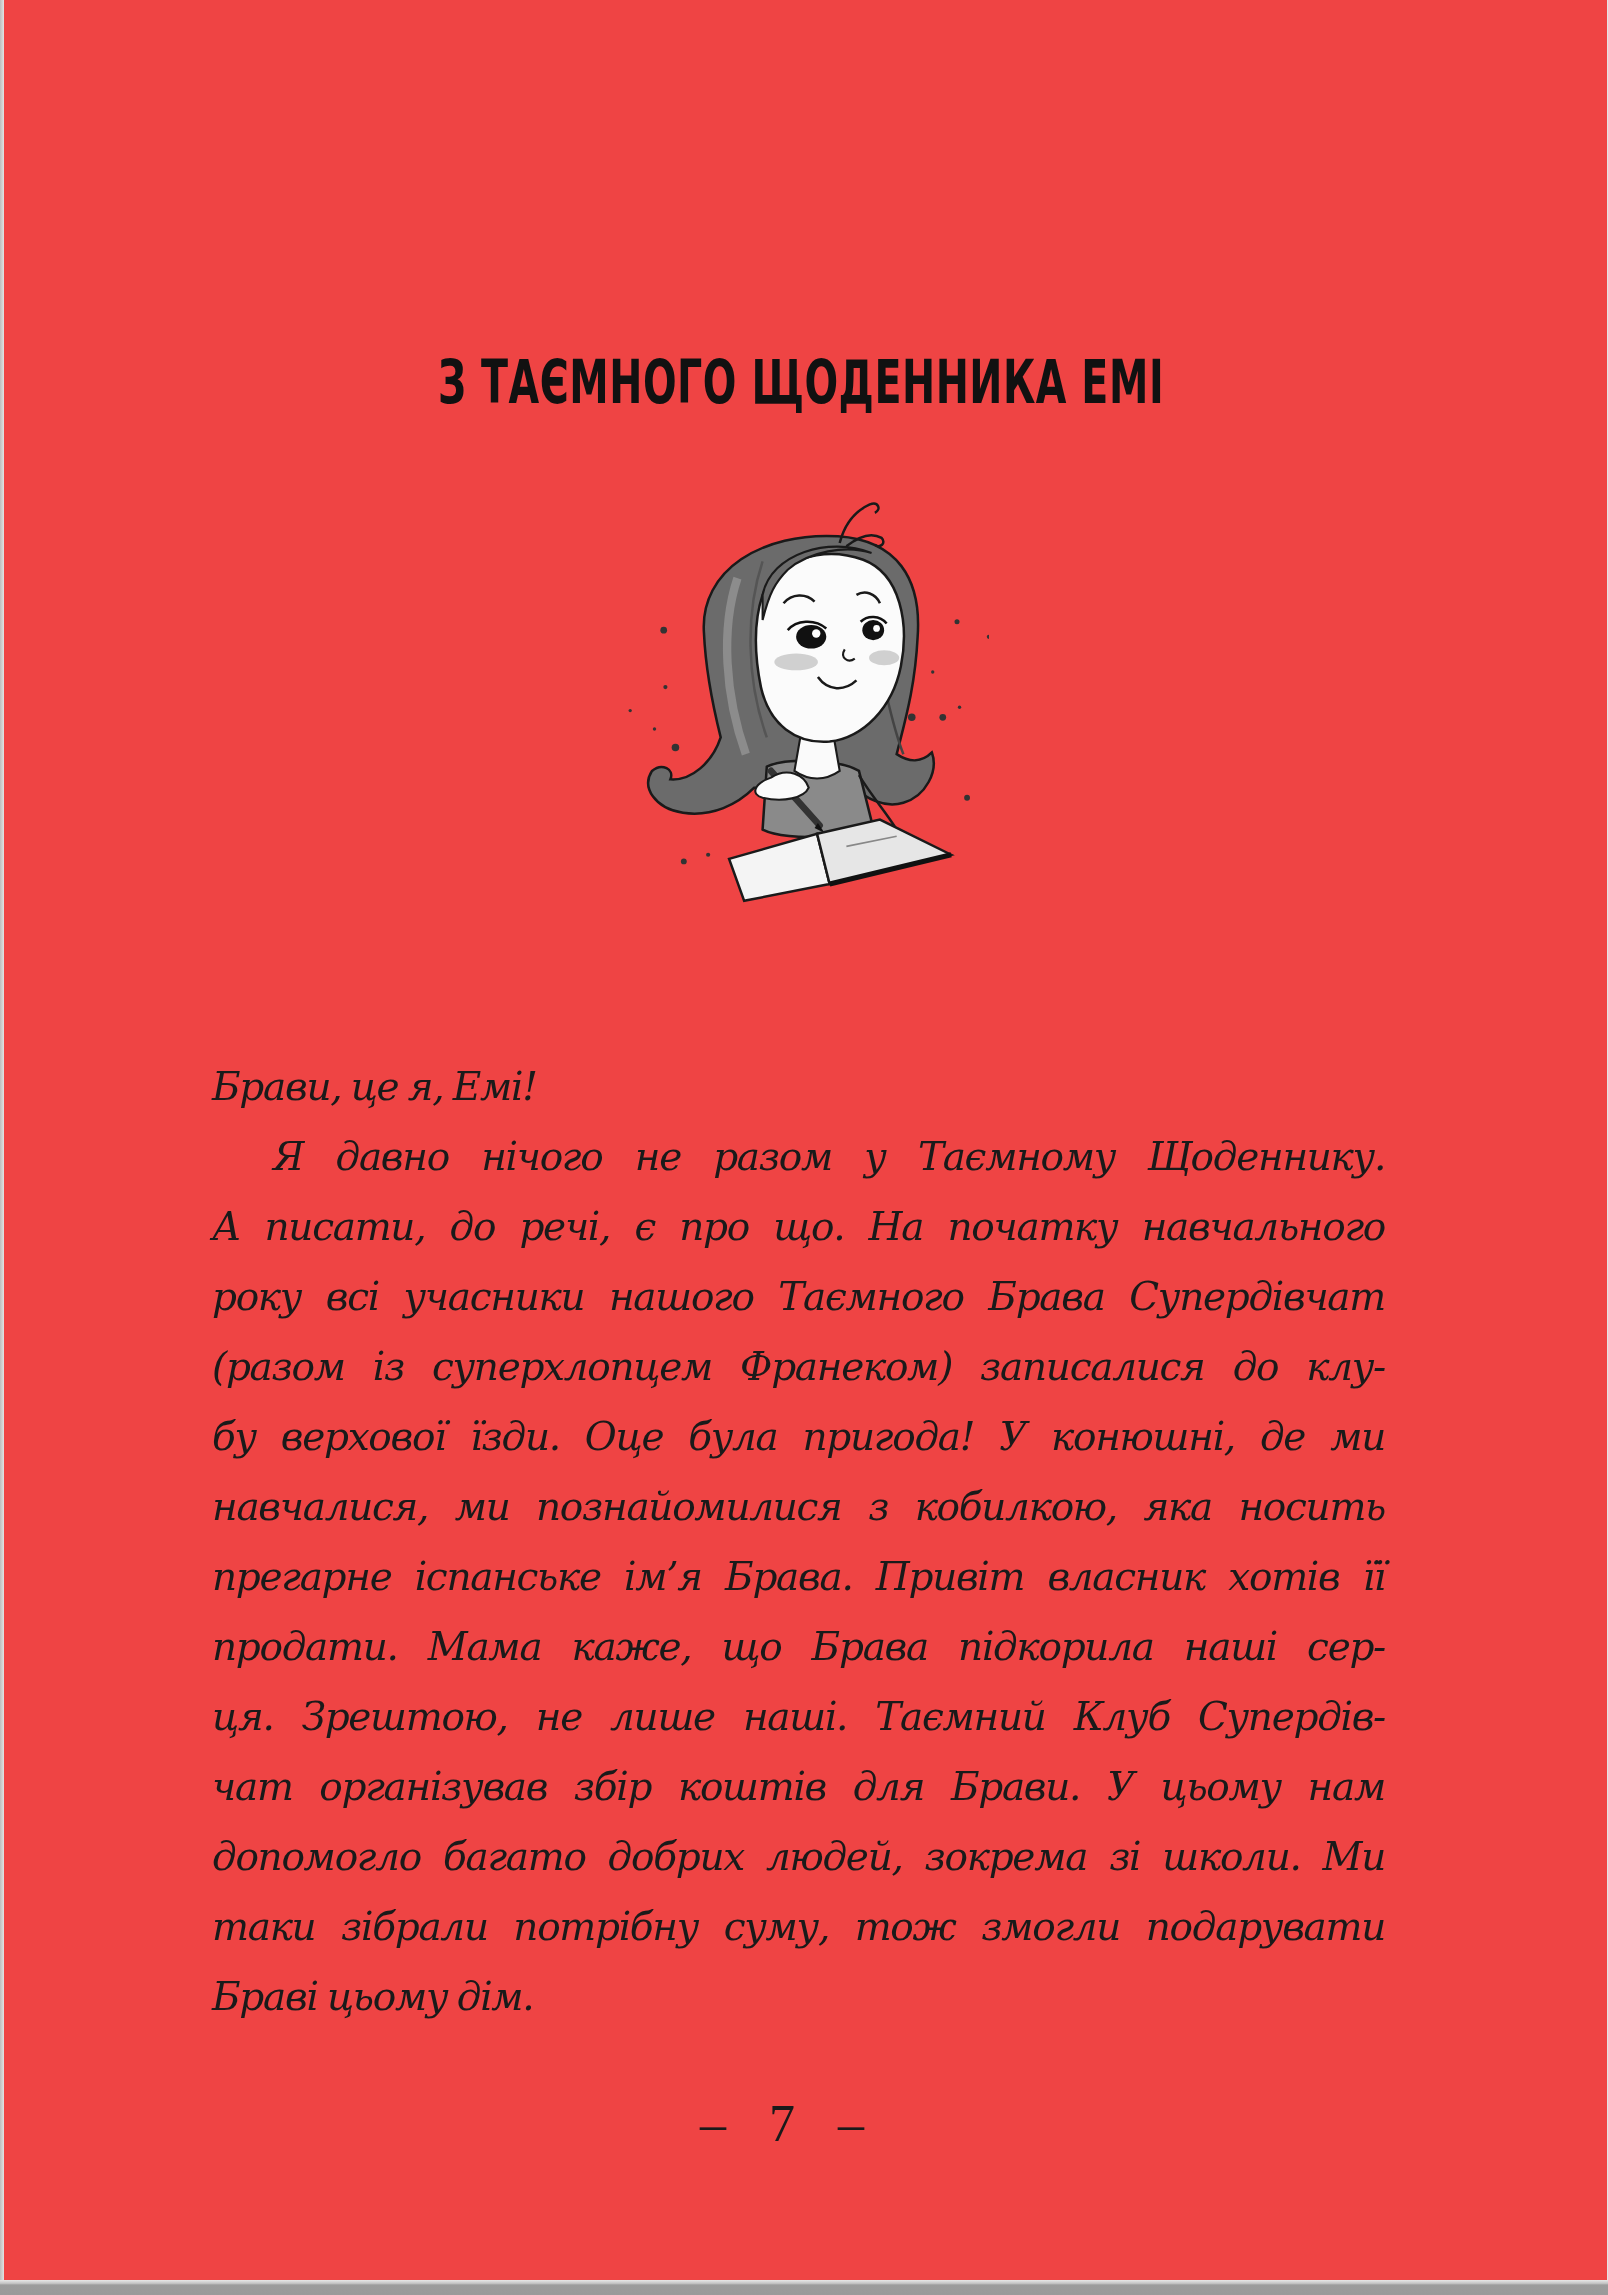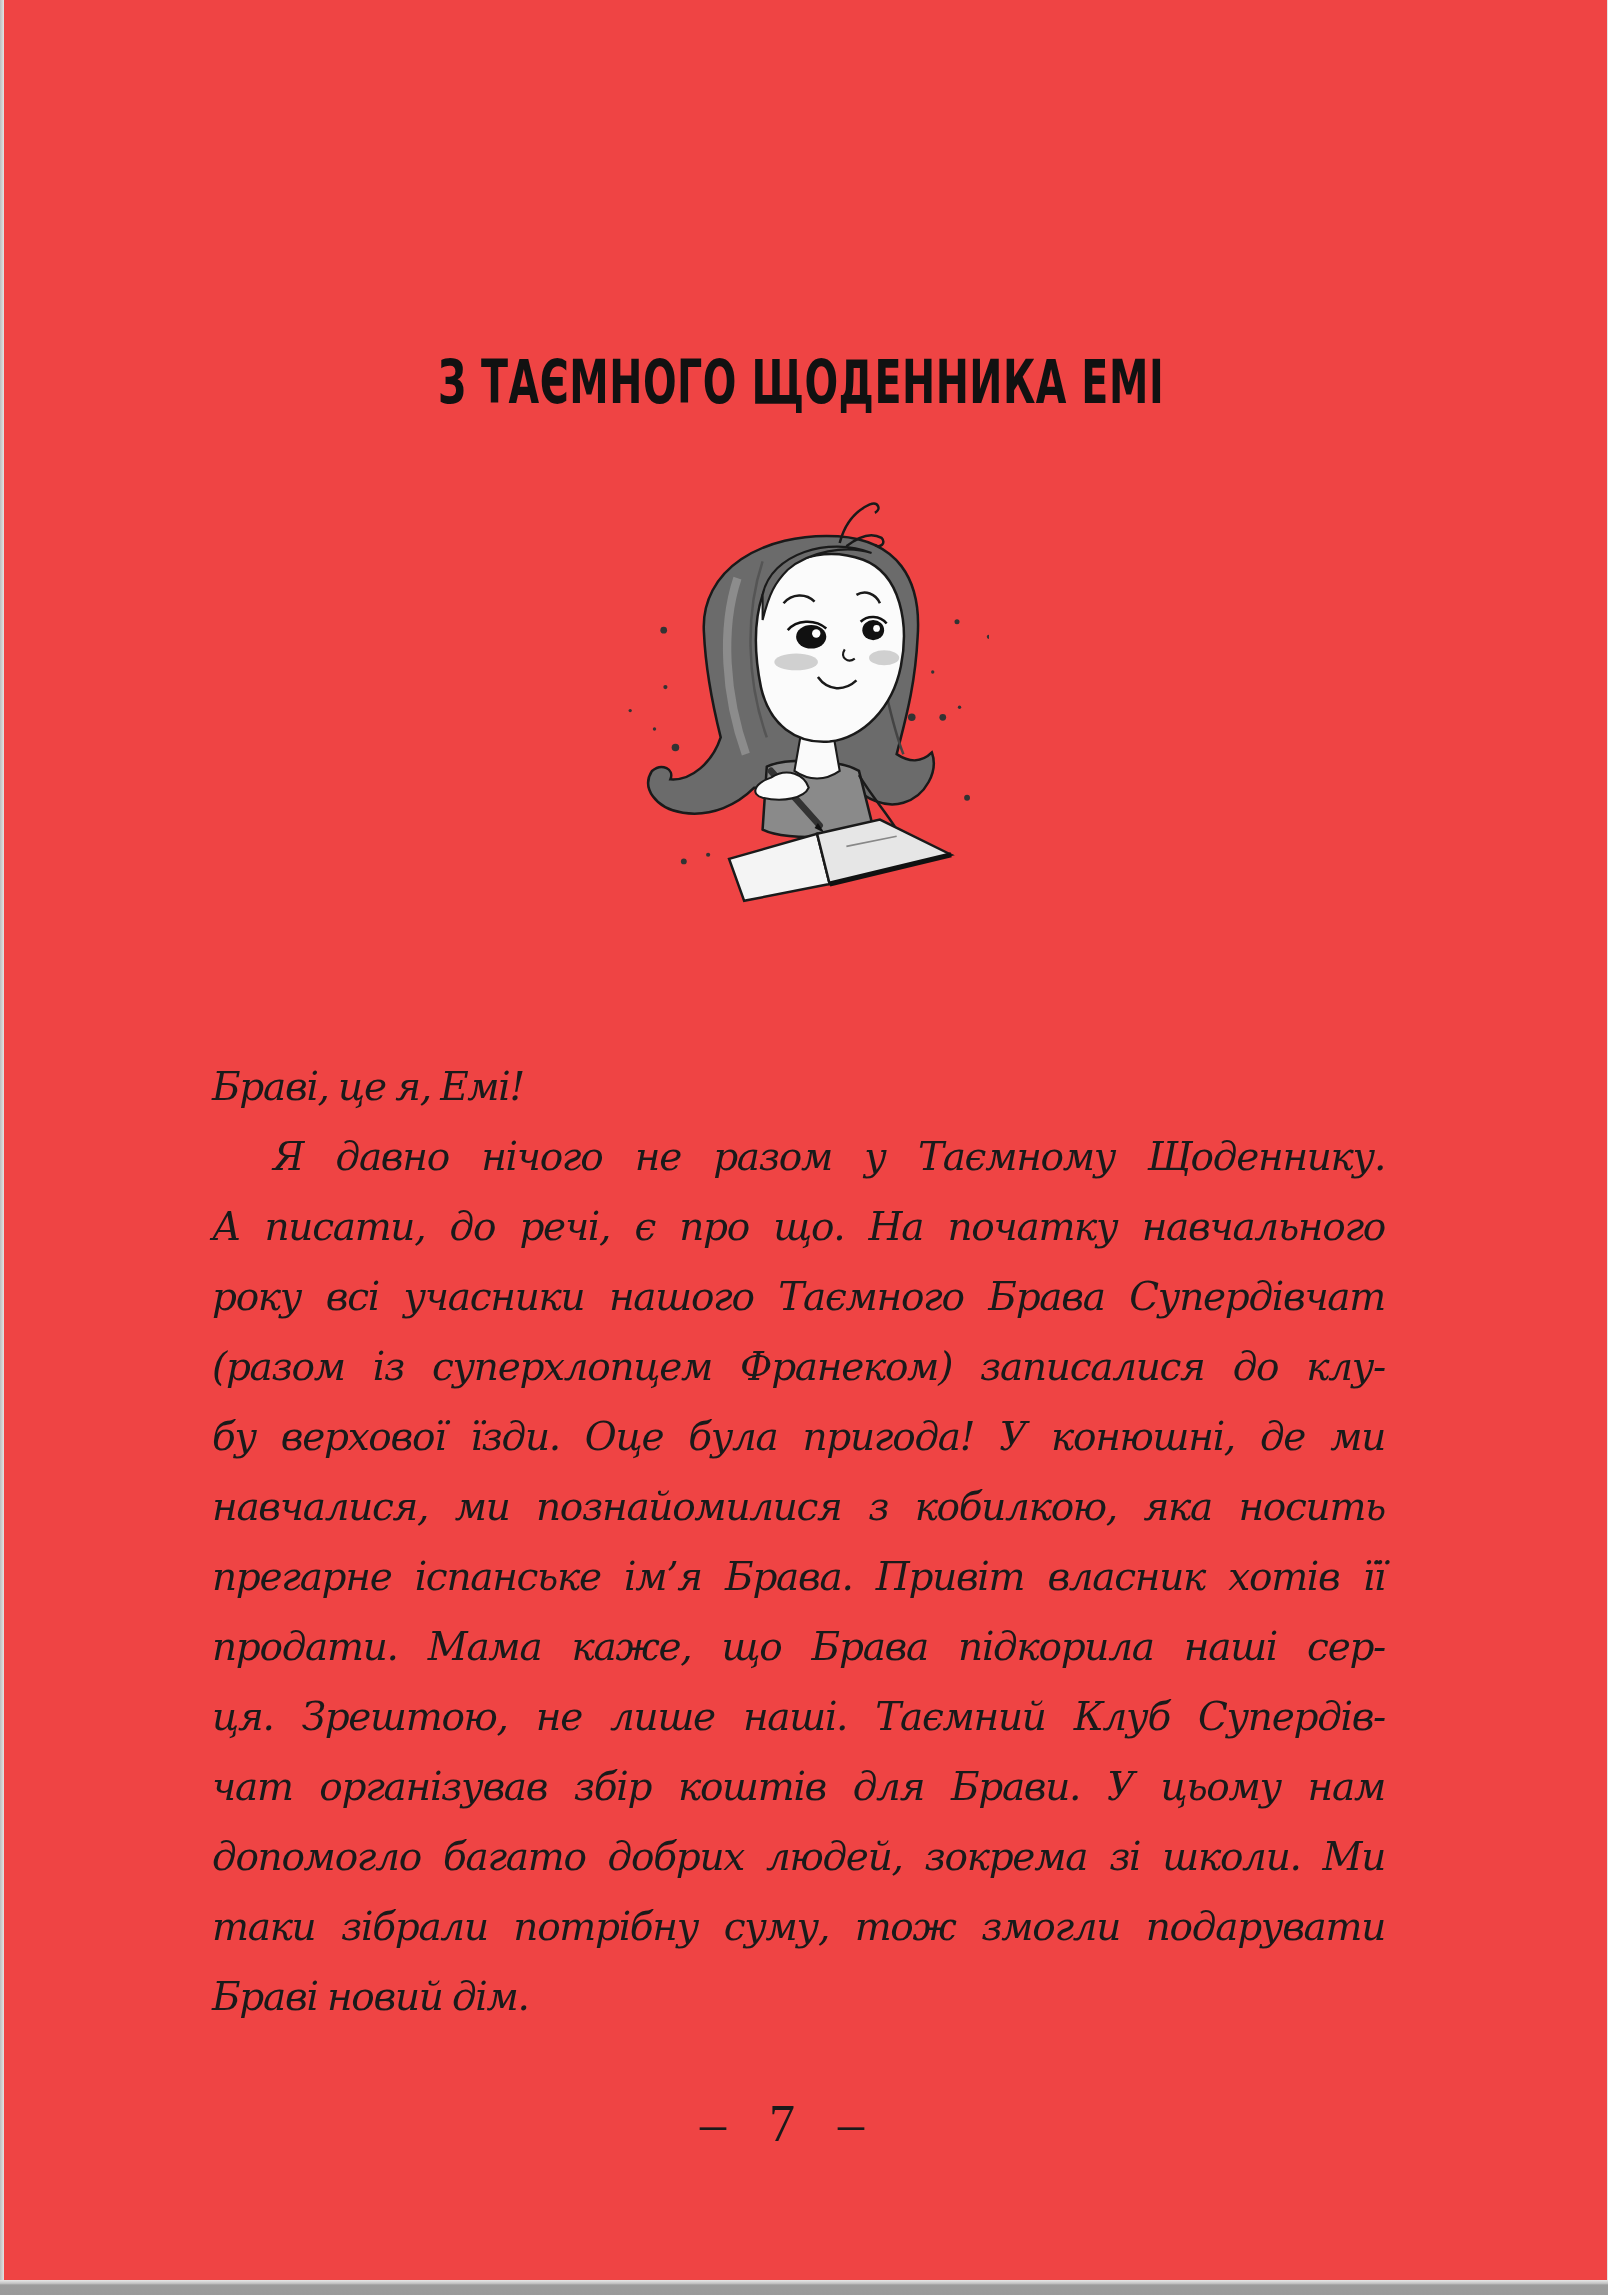--- a/index.html
+++ b/index.html
@@ -196,34 +196,34 @@
 
     <g>
       <path d="M130 445 L235 415 L250 475 L148 495 Z" fill="#f4f4f4" stroke="#1a1a1a" stroke-width="3"></path>
       <path d="M235 415 L310 398 L395 440 L250 475 Z" fill="#e6e6e6" stroke="#1a1a1a" stroke-width="3"></path>
       <path d="M250 475 L395 440" stroke="#111" stroke-width="6"></path>
       <path d="M270 430 L330 418" stroke="#888" stroke-width="2"></path>
     </g>
   </svg>
 
   <div class="text-block">
-    <div class="line first"><span>Браві, це я, Емі!</span></div>
+    <div class="line first"><span>Брави, це я, Емі!</span></div>
     <div class="line indent"><span style="word-spacing: -1.7px;">Я давно нічого не разом у Таємному Щоденнику.</span></div>
     <div class="line"><span style="word-spacing: -1.7px;">А писати, до речі, є про що. На початку навчального</span></div>
     <div class="line"><span style="word-spacing: -1.7px;">року всі учасники нашого Таємного Брава Супердівчат</span></div>
     <div class="line"><span style="word-spacing: -1.7px;">(разом із суперхлопцем Франеком) записалися до клу-</span></div>
     <div class="line"><span style="word-spacing: -1.7px;">бу верхової їзди. Оце була пригода! У конюшні, де ми</span></div>
     <div class="line"><span style="word-spacing: -1.7px;">навчалися, ми познайомилися з кобилкою, яка носить</span></div>
     <div class="line"><span style="word-spacing: -1.7px;">прегарне іспанське ім’я Брава. Привіт власник хотів її</span></div>
     <div class="line"><span style="word-spacing: -1.7px;">продати. Мама каже, що Брава підкорила наші сер-</span></div>
     <div class="line"><span style="word-spacing: -1.7px;">ця. Зрештою, не лише наші. Таємний Клуб Супердів-</span></div>
     <div class="line"><span style="word-spacing: -1.7px;">чат організував збір коштів для Брави. У цьому нам</span></div>
     <div class="line"><span style="word-spacing: -1.7px;">допомогло багато добрих людей, зокрема зі школи. Ми</span></div>
     <div class="line"><span style="word-spacing: -1.7px; margin-top: 14px;">таки зібрали потрібну суму, тож змогли подарувати</span></div>
-    <div class="line last"><span>Браві новий дім.</span></div>
+    <div class="line last"><span>Браві цьому дім.</span></div>
   </div>
 
   <div class="page-number-wrap">
     <span class="page-number">– 7 –</span>
   </div>
 </div>
 
 <div class="bottom-bar"></div>
 
 

